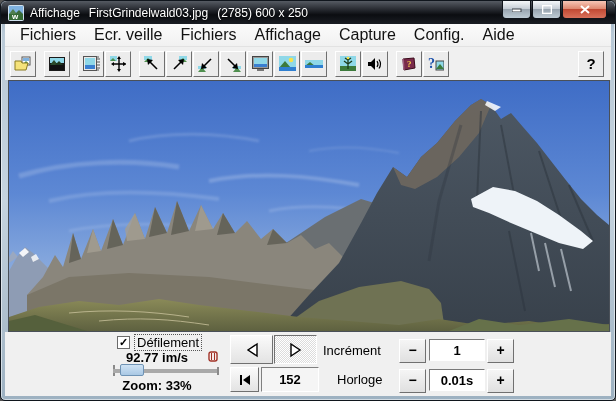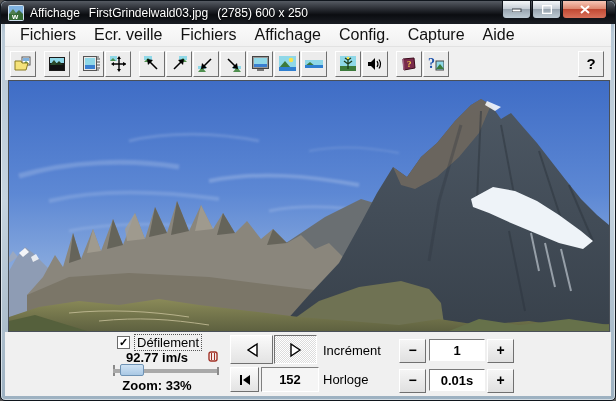--- a/index.html
+++ b/index.html
@@ -98,21 +98,21 @@
     border-color:#707070 #ffffff #ffffff #707070;
   }
   .nav-first { left:225px; top:35px; width:29px; height:25px; }
   .frame-box {
     position:absolute; left:256px; top:35px; width:58px; height:25px;
     background:#f5f5f5; border:1px solid; border-color:#808080 #ffffff #ffffff #808080;
     font-weight:bold; text-align:center; line-height:23px;
   }
   .lbl { position:absolute; width:72px; text-align:left; }
   .lbl-inc { left:318px; top:11px; }
-  .lbl-hor { left:318px; top:40px; }
+  .lbl-hor { left:332px; top:40px; }
   .pm-btn {
     position:absolute; width:27px; height:24px;
     background:linear-gradient(180deg,#f5f5f5,#e0e0e0);
     border:1px solid; border-color:#ffffff #707070 #707070 #ffffff;
     font-weight:bold; font-size:14px; text-align:center; line-height:21px;
   }
   .val-box {
     position:absolute; width:56px; height:22px; background:#fff;
     border:1px solid; border-color:#7a7a7a #ffffff #ffffff #7a7a7a;
     font-weight:bold; text-align:center; line-height:21px;
@@ -155,22 +155,22 @@
         </svg>
       </div>
     </div>
   </div>
 
   <div class="menubar">
     <span class="menu-item">Fichiers</span>
     <span class="menu-item">Ecr. veille</span>
     <span class="menu-item">Fichiers</span>
     <span class="menu-item">Affichage</span>
+    <span class="menu-item">Capture</span>
     <span class="menu-item">Config.</span>
-    <span class="menu-item">Capture</span>
     <span class="menu-item">Aide</span>
   </div>
 
   <div class="toolbar">
     <div class="tb-btn">
       <svg width="18" height="16">
         <rect x="8" y="1" width="8" height="8" fill="#fff" stroke="#555"></rect>
         <rect x="9" y="2" width="6" height="3" fill="#7fb2e0"></rect>
         <polygon points="9,8 12,5 15,8" fill="#4f8f4f"></polygon>
         <path d="M1,5 L7,5 L8,7 L14,7 L12,14 L1,14 Z" fill="#f5e27a" stroke="#8a7a20"></path>

